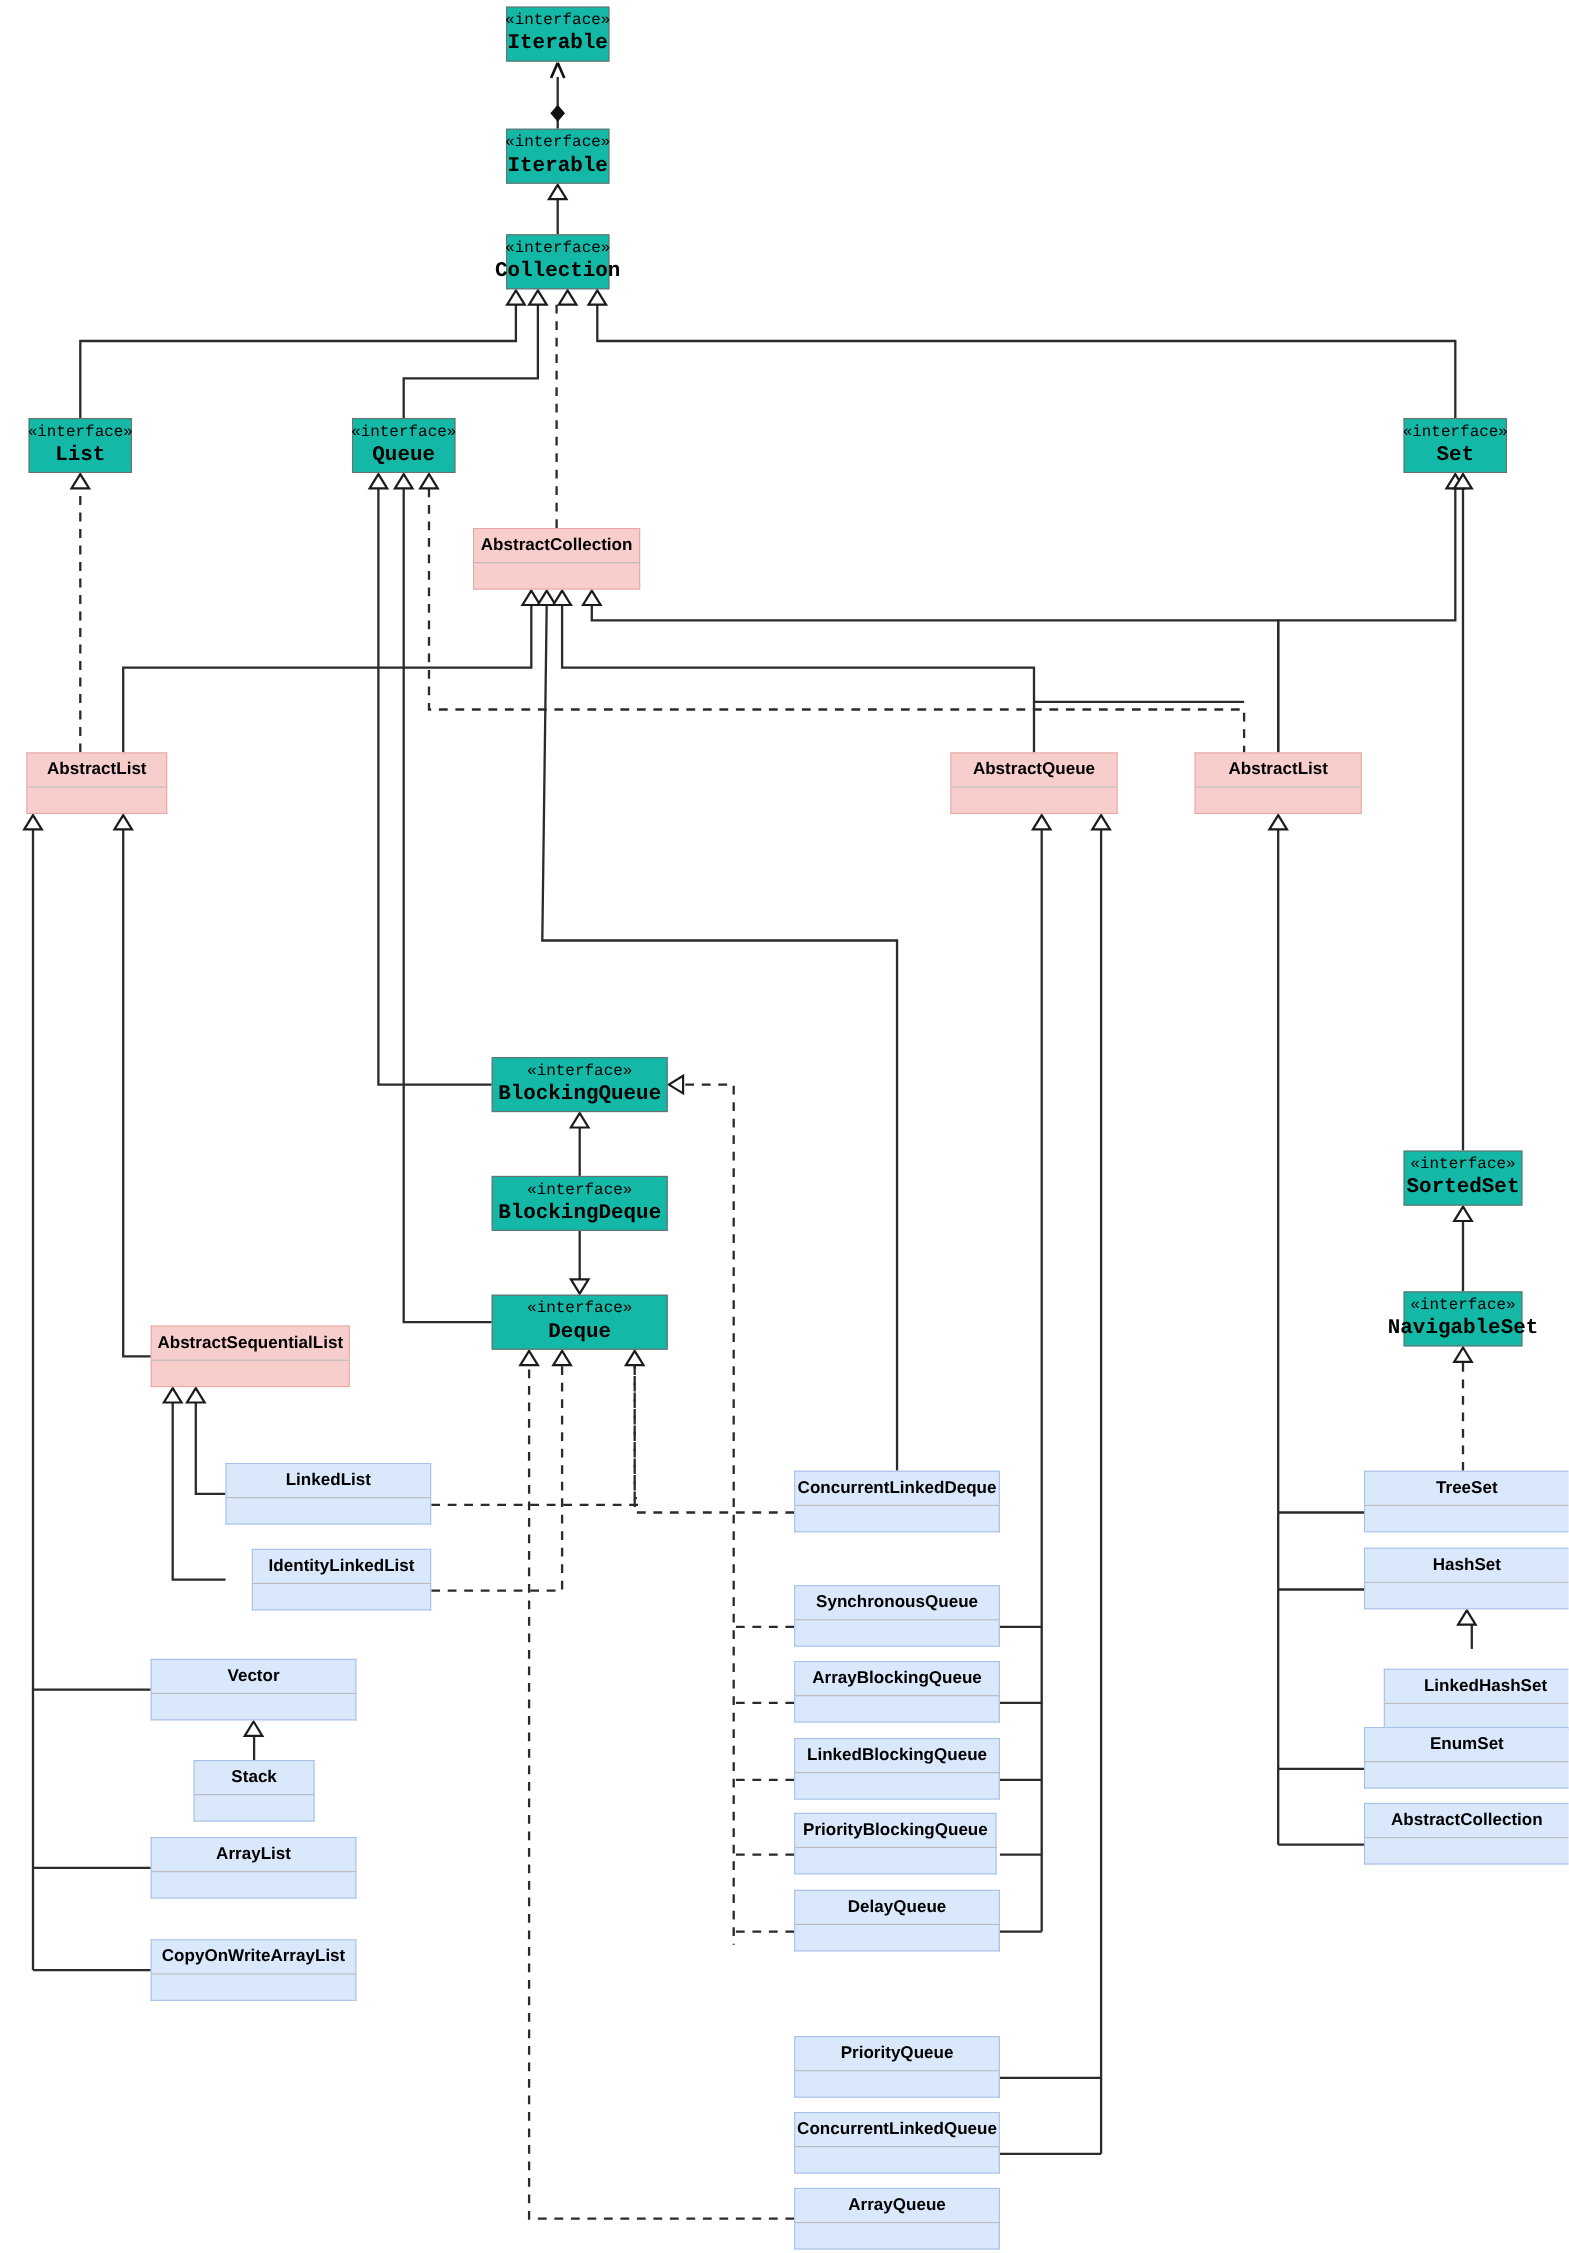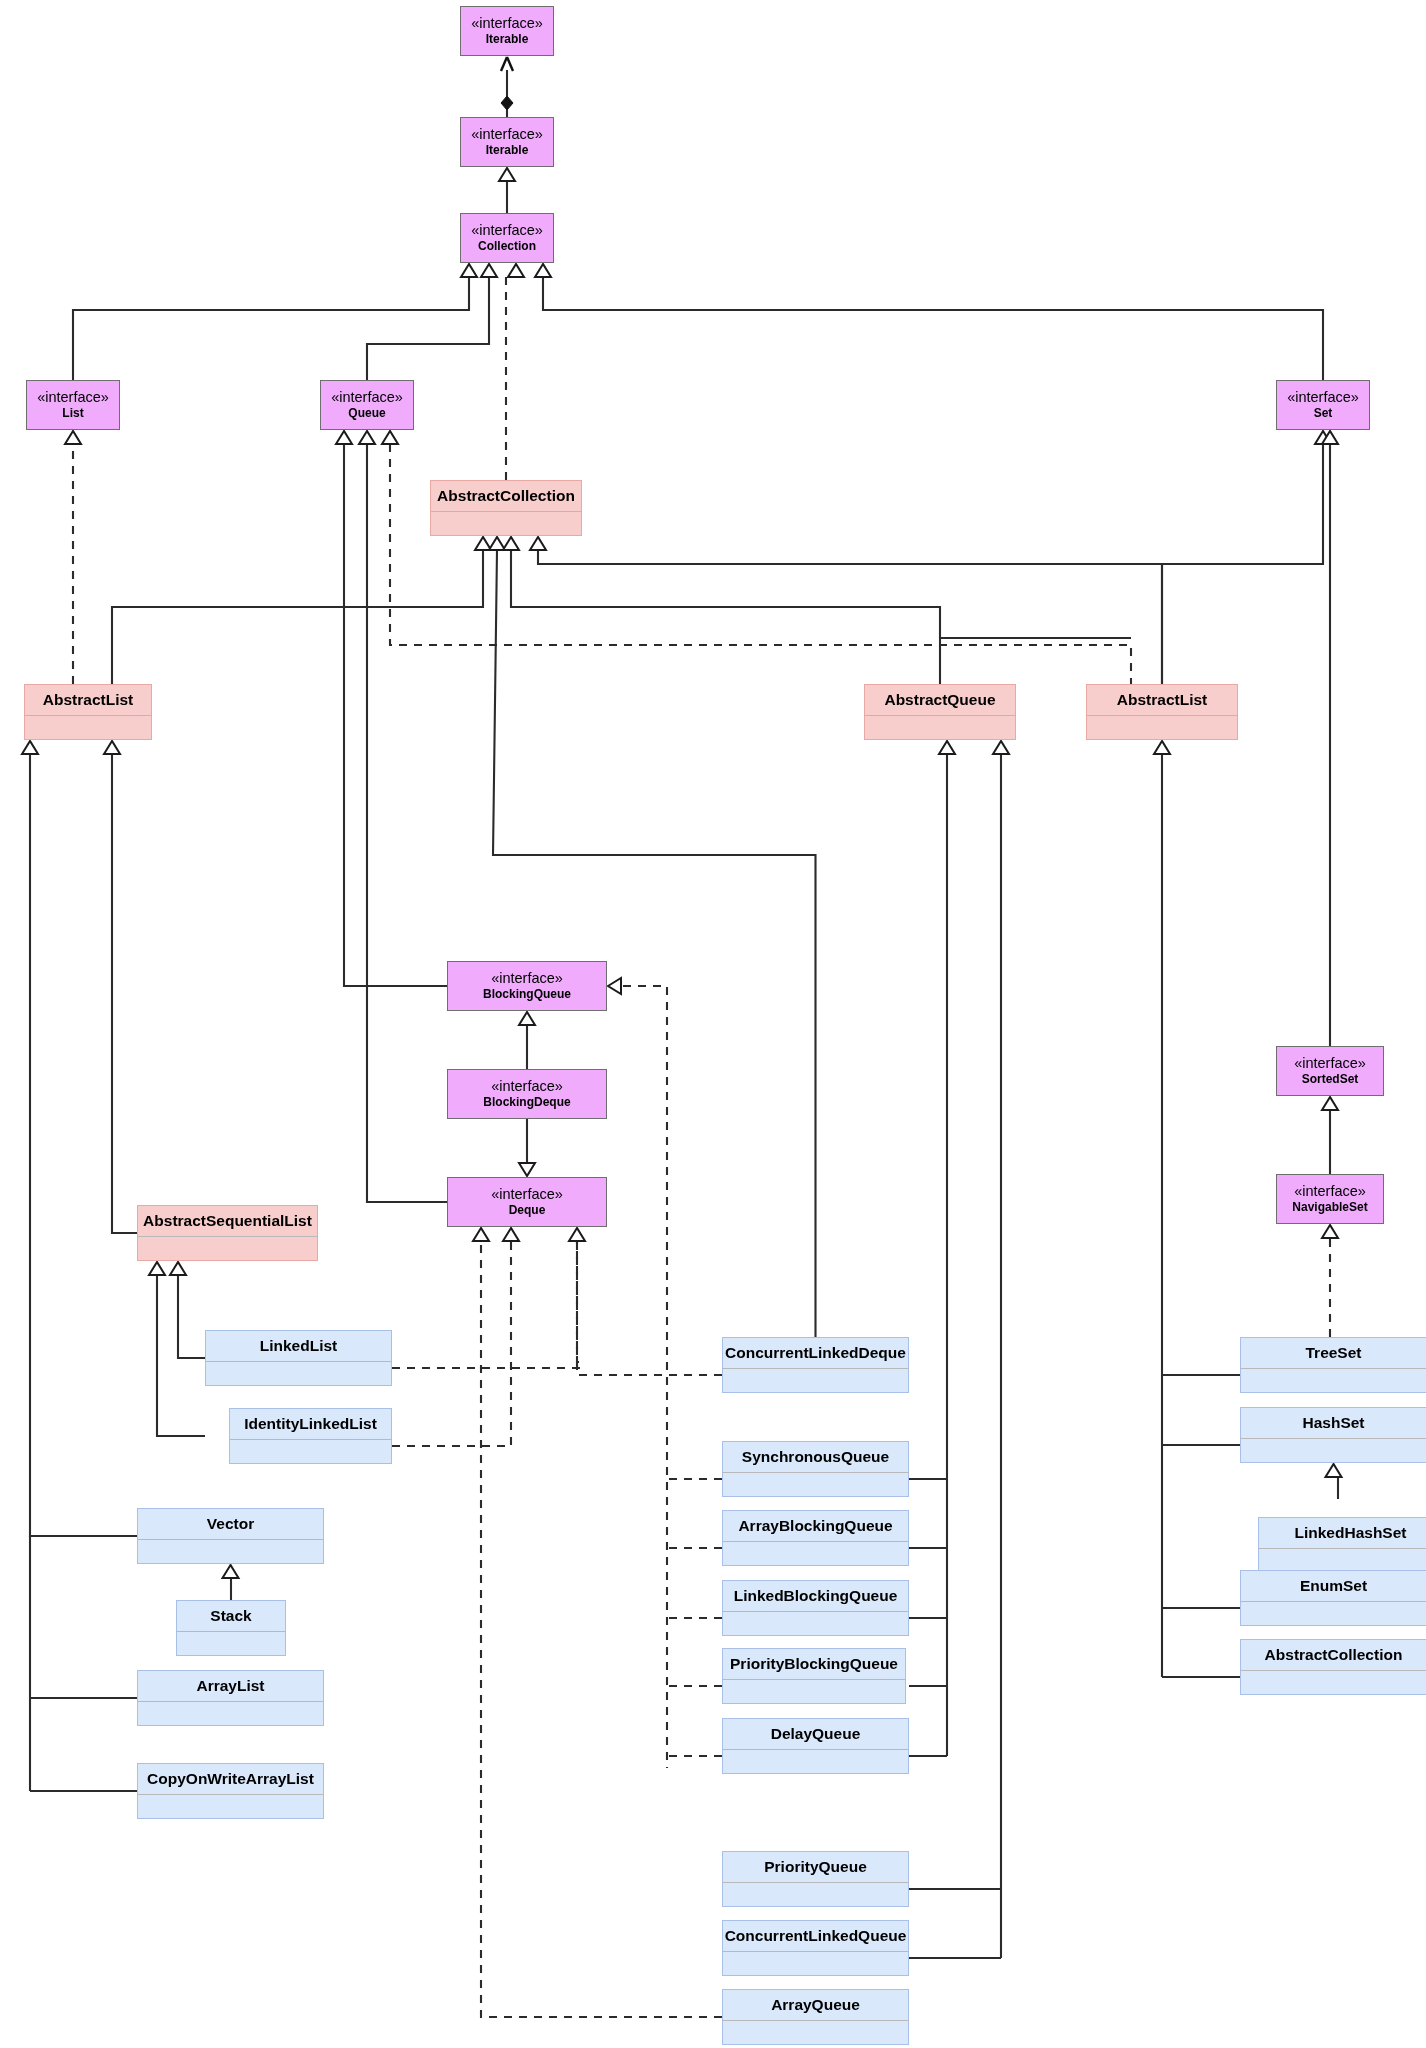--- a/index.html
+++ b/index.html
@@ -1,23 +1,23 @@
 <!DOCTYPE html>
 <html><head>
 <meta charset="utf-8">
 <style>
   html,body{margin:0;padding:0;background:#ffffff;}
   body{width:1426px;height:2048px;font-family:"Liberation Sans",sans-serif;}
   #stage{position:relative;width:1426px;height:2048px;overflow:hidden;background:#fff;}
   svg#edges{position:absolute;left:0;top:0;width:1426px;height:2048px;}
   .node{position:absolute;box-sizing:border-box;}
-  .iface{background:#f0abfc;border:1.6px solid #6e6e6e;}
+  .iface{background:#14b8a6;border:1.6px solid #6e6e6e;font-family:Liberation Mono, monospace;}
   .iface .hdr{display:flex;flex-direction:column;align-items:center;justify-content:center;height:100%;}
   .iface .st{font-size:14.5px;color:#000;line-height:1.18;}
-  .iface .nm{font-size:12px;font-weight:bold;color:#000;line-height:1.18;}
+  .iface .nm{font-size:19px;font-weight:bold;color:#000;line-height:1.18;}
   .cls{box-sizing:border-box;}
   .cls .title{display:flex;align-items:center;justify-content:center;font-size:15.5px;font-weight:bold;color:#000;box-sizing:border-box;}
   .cls .body{box-sizing:border-box;}
   .pink .title{background:#f8cecc;border:1.4px solid #e8a9a4;border-bottom:none;}
   .pink .body{background:#f8cecc;border:1.4px solid #e8a9a4;border-top:1.4px solid #b9b9b9;}
   .blue .title{background:#dae8fc;border:1.4px solid #a8c0e8;border-bottom:none;}
   .blue .body{background:#dae8fc;border:1.4px solid #a8c0e8;border-top:1.4px solid #b9b9b9;}
 </style>
 </head>
 <body>

